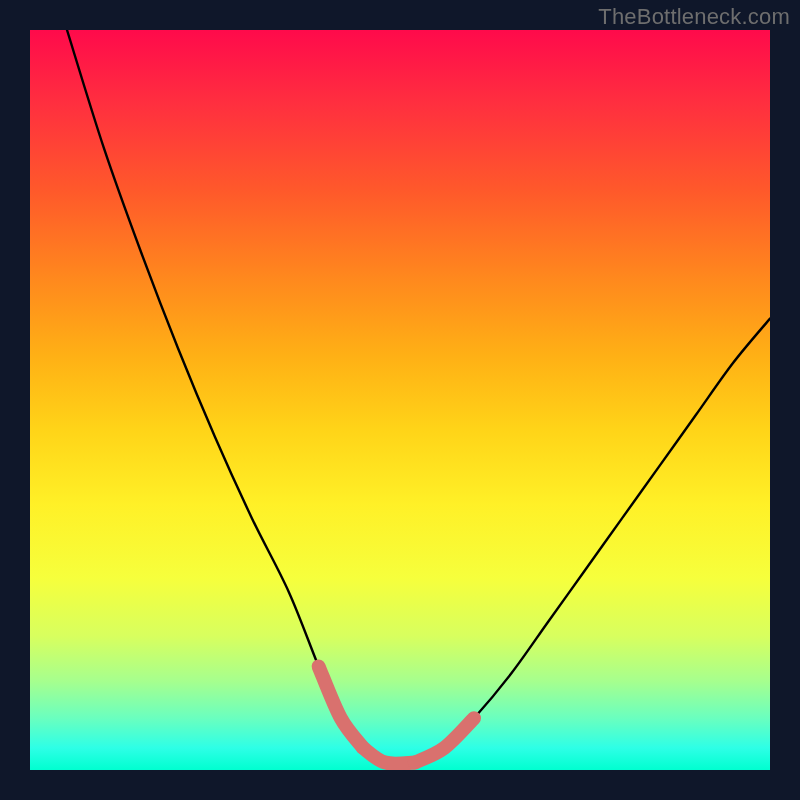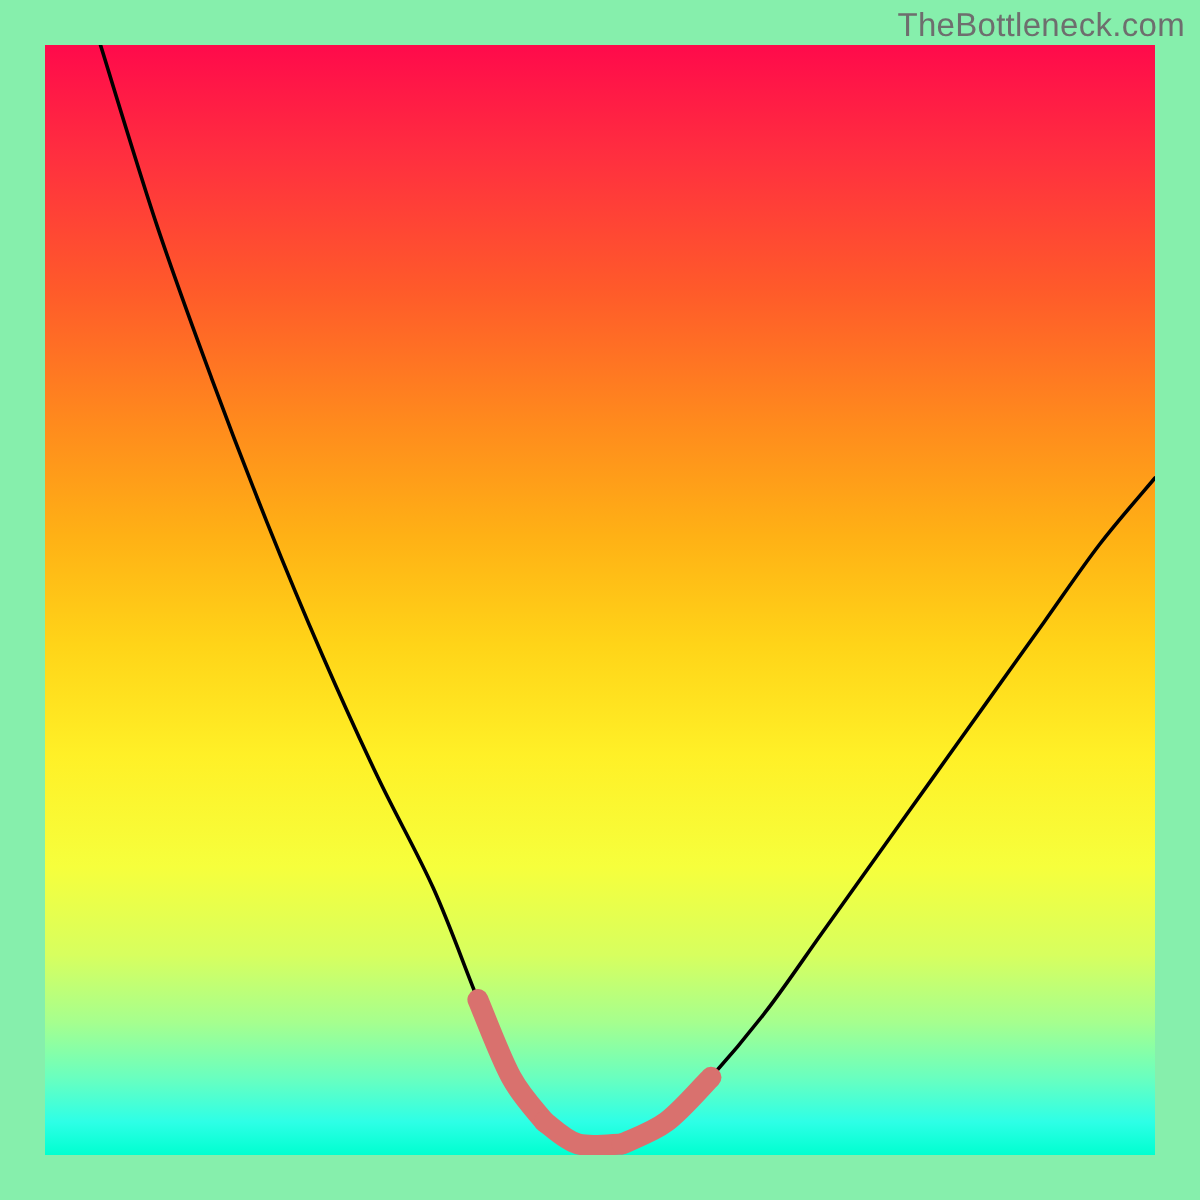--- a/index.html
+++ b/index.html
@@ -8,21 +8,21 @@
     width: 800px;
     height: 800px;
     background: #000000;
     overflow: hidden;
     font-family: Arial, Helvetica, sans-serif;
   }
   #stage {
     position: relative;
     width: 800px;
     height: 800px;
-    background: #86efac;
+    background: #0f172a;
   }
   #plot-area {
     position: absolute;
     left: 30px;
     top: 30px;
     width: 740px;
     height: 740px;
     background: linear-gradient(
       to bottom,
       #ff0a4b 0%,

